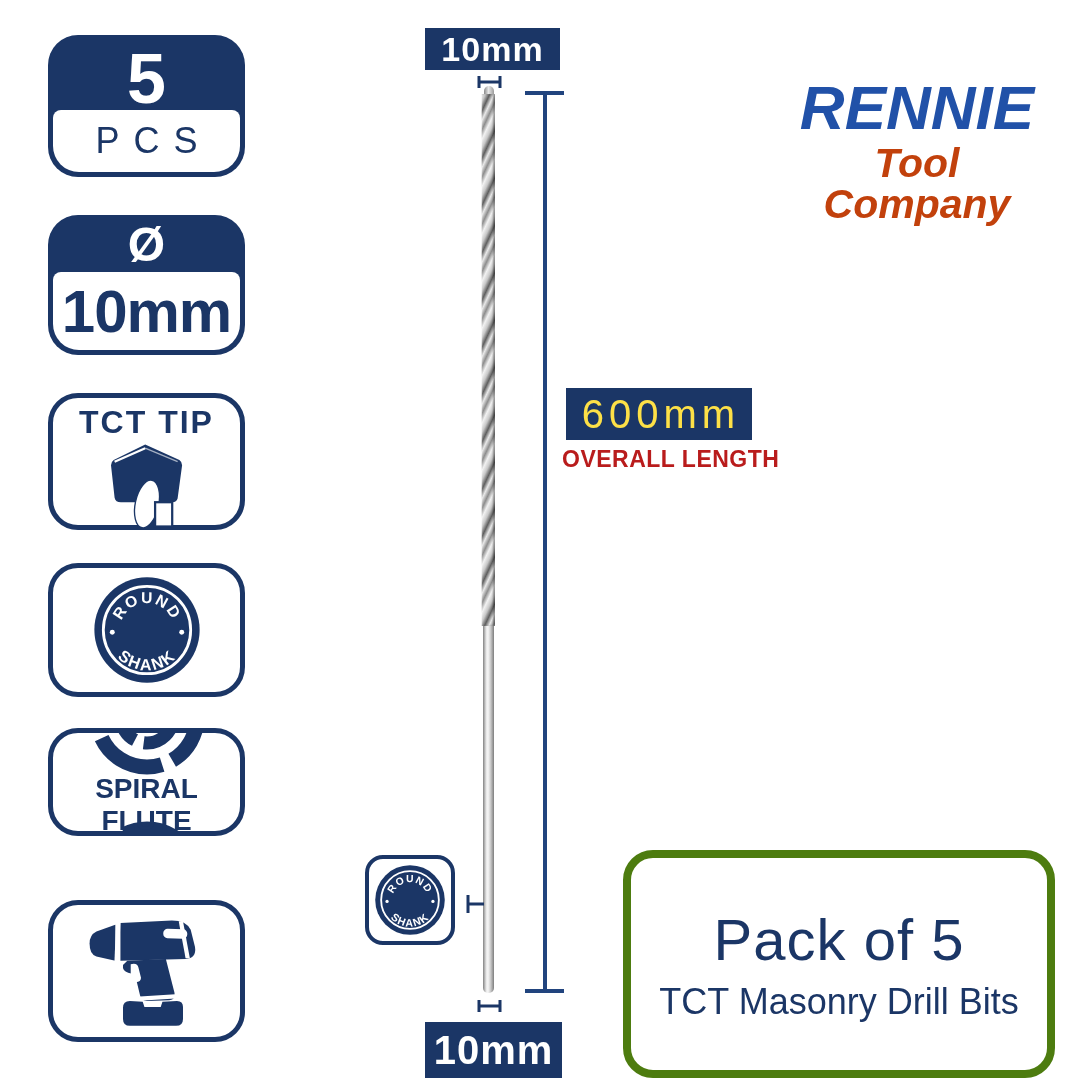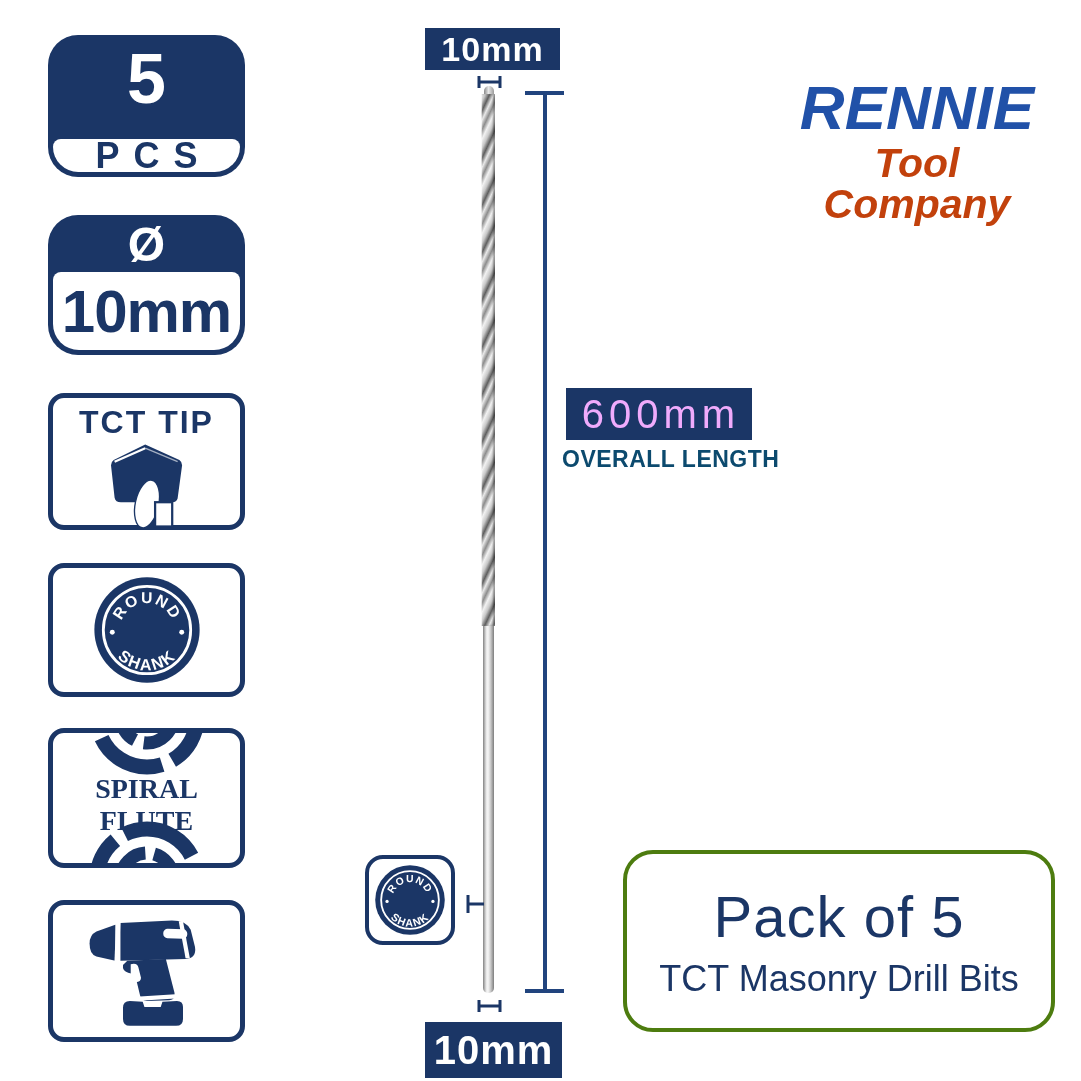--- a/index.html
+++ b/index.html
@@ -3,68 +3,68 @@
 <meta charset="utf-8">
 <style>
   html,body{margin:0;padding:0;background:#fff;}
   #canvas{position:relative;width:1081px;height:1081px;background:#ffffff;overflow:hidden;
           font-family:"Liberation Sans", sans-serif;color:#1b3666;}
   .abs{position:absolute;}
 
   
   .badge{position:absolute;left:48px;width:197px;box-sizing:border-box;}
   .badge-solid{background:#1b3666;border-radius:30px;}
-  .badge-outline{background:#fff;border:5px solid #1b3666;border-radius:16px;}
+  .badge-outline{background:#fff;border:5px solid #1b3666;border-radius:30px;}
   .badge-inner-white{position:absolute;left:5px;right:5px;bottom:5px;background:#fff;
                      border-radius:8px 8px 26px 26px;display:flex;align-items:center;justify-content:center;}
   .badge-top-text{position:absolute;left:0;right:0;top:0;display:flex;align-items:center;justify-content:center;
                   color:#fff;font-weight:bold;}
   #badge-pcs{top:35px;height:142px;}
   #badge-pcs .badge-top-text{height:88px;font-size:70px;}
-  #badge-pcs .badge-inner-white{height:33px;font-size:36px;font-weight:bold;letter-spacing:14px;padding-left:14px;}
+  #badge-pcs .badge-inner-white{height:62px;font-size:36px;font-weight:normal;letter-spacing:14px;padding-left:14px;}
   #badge-dia{top:215px;height:140px;}
   #badge-dia .badge-top-text{height:58px;font-size:48px;}
   #badge-dia .badge-inner-white{height:78px;font-size:60px;font-weight:bold;letter-spacing:-1px;}
   #badge-tct{top:393px;height:137px;text-align:center;}
   #badge-tct .tct-label{margin-top:6px;font-size:32px;font-weight:bold;letter-spacing:2px;}
   #badge-shank{top:563px;height:134px;display:flex;align-items:center;justify-content:center;}
-  #badge-spiral{top:728px;height:140px;overflow:hidden;font-family:Liberation Serif, serif;}
+  #badge-spiral{top:728px;height:108px;overflow:hidden;}
   #badge-spiral .sp-line{position:absolute;left:0;right:0;text-align:center;font-weight:bold;font-size:28px;}
   #badge-drill{top:900px;height:142px;display:flex;align-items:center;justify-content:center;}
 
   
   #logo{left:783px;top:33px;width:268px;text-align:center;font-style:italic;font-weight:bold;line-height:1.0;margin-top:44px;}
   #logo .brand{font-size:62px;color:#2151a8;letter-spacing:0px;}
   #logo .tagline{font-size:41px;color:#c2410c;margin-top:4px;}
 
   
   .mm-rect{background:#1b3666;color:#fff;font-weight:bold;text-align:center;}
   #mm-top{left:425px;top:28px;width:135px;height:42px;font-size:34px;line-height:42px;letter-spacing:1px;}
   #mm-bottom{left:425px;top:1022px;width:137px;height:56px;font-size:40px;line-height:56px;letter-spacing:1px;}
   #len-group{left:566px;top:388px;width:186px;text-align:center;}
-  #len-group .len-rect{background:#1b3666;color:#f0abfc;height:52px;line-height:52px;font-size:40px;letter-spacing:5px;padding-left:4px;}
-  #len-group .len-label{margin-top:6px;font-size:23px;font-weight:bold;color:#0c4a6e;letter-spacing:0.5px;white-space:nowrap;margin-left:-4px;}
+  #len-group .len-rect{background:#1b3666;color:#fde047;height:52px;line-height:52px;font-size:40px;letter-spacing:5px;padding-left:4px;}
+  #len-group .len-label{margin-top:6px;font-size:23px;font-weight:bold;color:#b91c1c;letter-spacing:0.5px;white-space:nowrap;margin-left:-4px;}
 
   #bit-tip{left:484px;top:86px;width:10px;height:10px;border-radius:5px 5px 0 0;
            background:linear-gradient(90deg,#8a8a8a,#e8e8e8 45%,#9a9a9a);}
   #bit-flute{left:481px;top:94px;width:14px;height:532px;
       background:repeating-linear-gradient(115deg,#f2f2f2 0px,#c8c8c8 4px,#5f5f5f 8px,#e9e9e9 12px,#8d8d8d 16px,#f2f2f2 20px);
       box-shadow:inset 1px 0 1px rgba(255,255,255,.8), inset -2px 0 2px rgba(0,0,0,.35);}
   #bit-shank{left:483px;top:626px;width:11px;height:367px;border-radius:0 0 5px 5px;
       background:linear-gradient(90deg,#828282 0%,#e8e8e8 30%,#f7f7f7 45%,#c9c9c9 70%,#7d7d7d 100%);}
   #dim-line{left:543px;top:91px;width:4px;height:902px;background:#21447e;}
   .dim-cap{left:525px;width:39px;height:4px;background:#21447e;}
   #dim-cap-top{top:91px;} #dim-cap-bot{top:989px;}
 
   
   #shank-sq{left:365px;top:855px;width:90px;height:90px;border:4px solid #1b3666;border-radius:18px;
             box-sizing:border-box;background:#fff;display:flex;align-items:center;justify-content:center;}
 
   
-  #pack-box{left:623px;top:850px;width:432px;height:182px;border:4px solid #4d7c0f;border-radius:30px;
+  #pack-box{left:623px;top:850px;width:432px;height:228px;border:8px solid #4d7c0f;border-radius:30px;
             box-sizing:border-box;background:#fff;display:flex;flex-direction:column;align-items:center;justify-content:center;}
   #pack-box .pk-title{font-size:58px;color:#1b3666;letter-spacing:1px;}
   #pack-box .pk-sub{font-size:36px;color:#1b3666;margin-top:8px;white-space:nowrap;}
 </style>
 </head>
 <body>
 
 <div id="canvas">
 
   <div class="badge badge-solid" id="badge-pcs">

